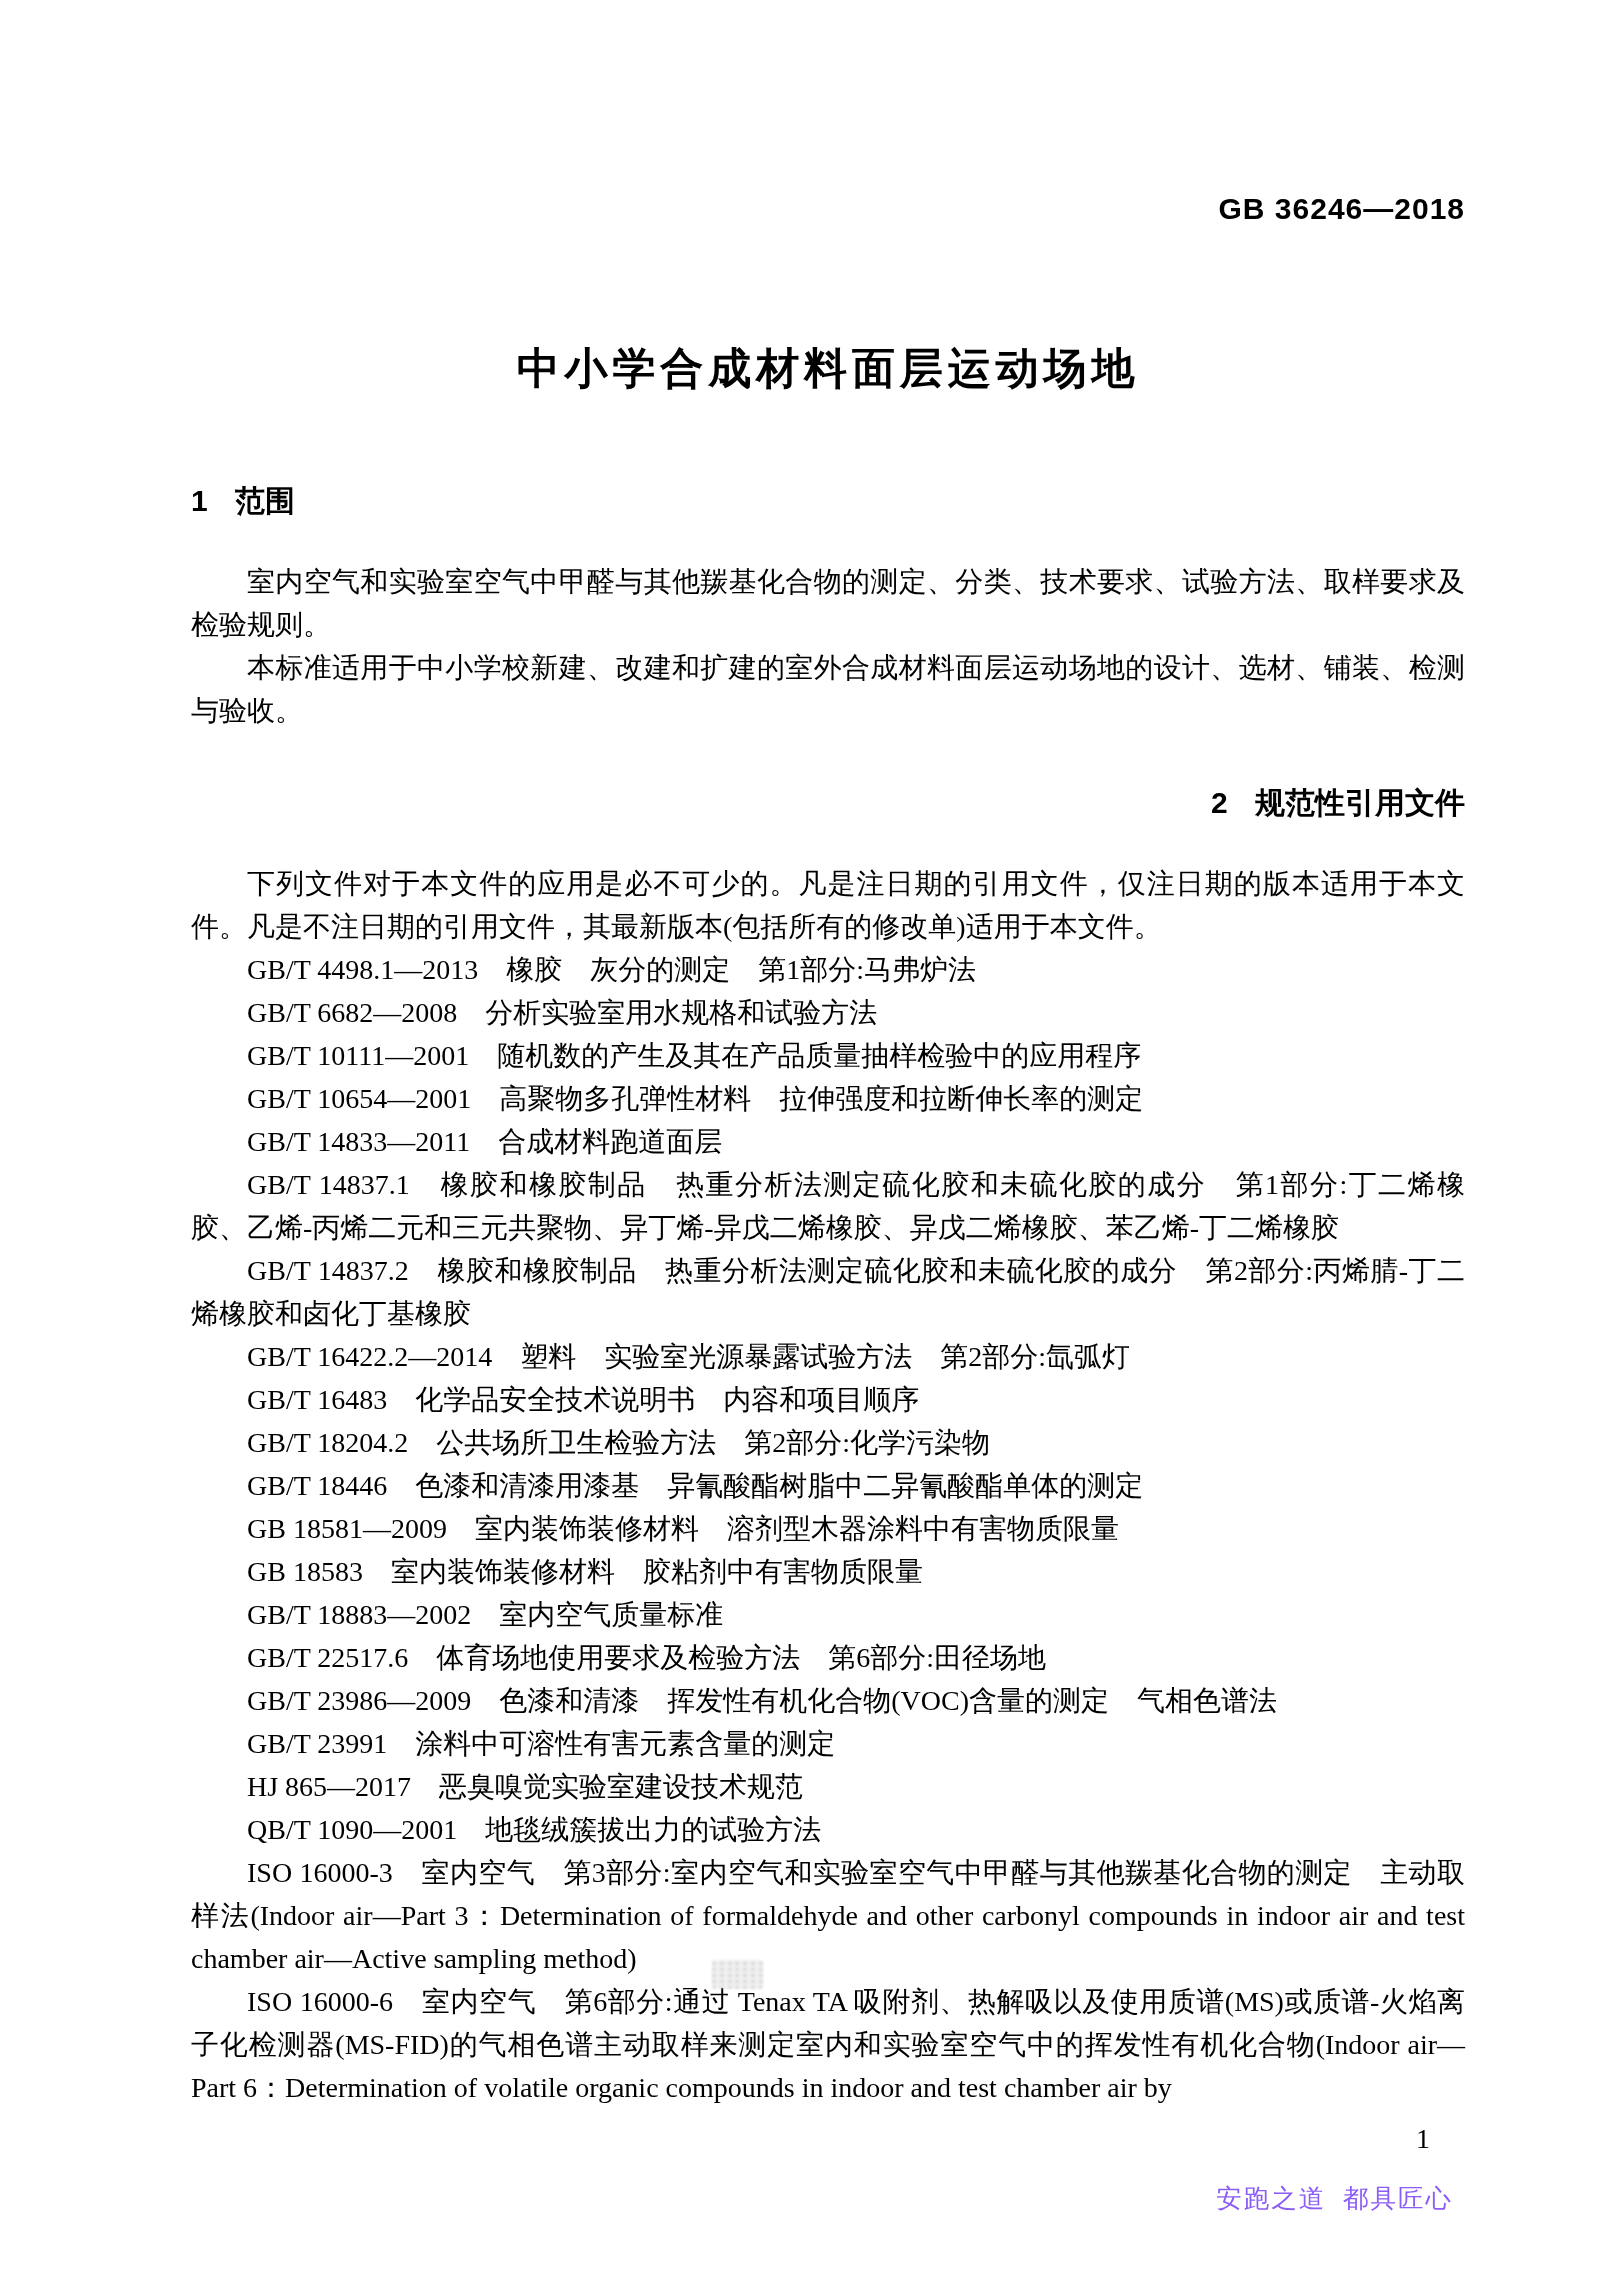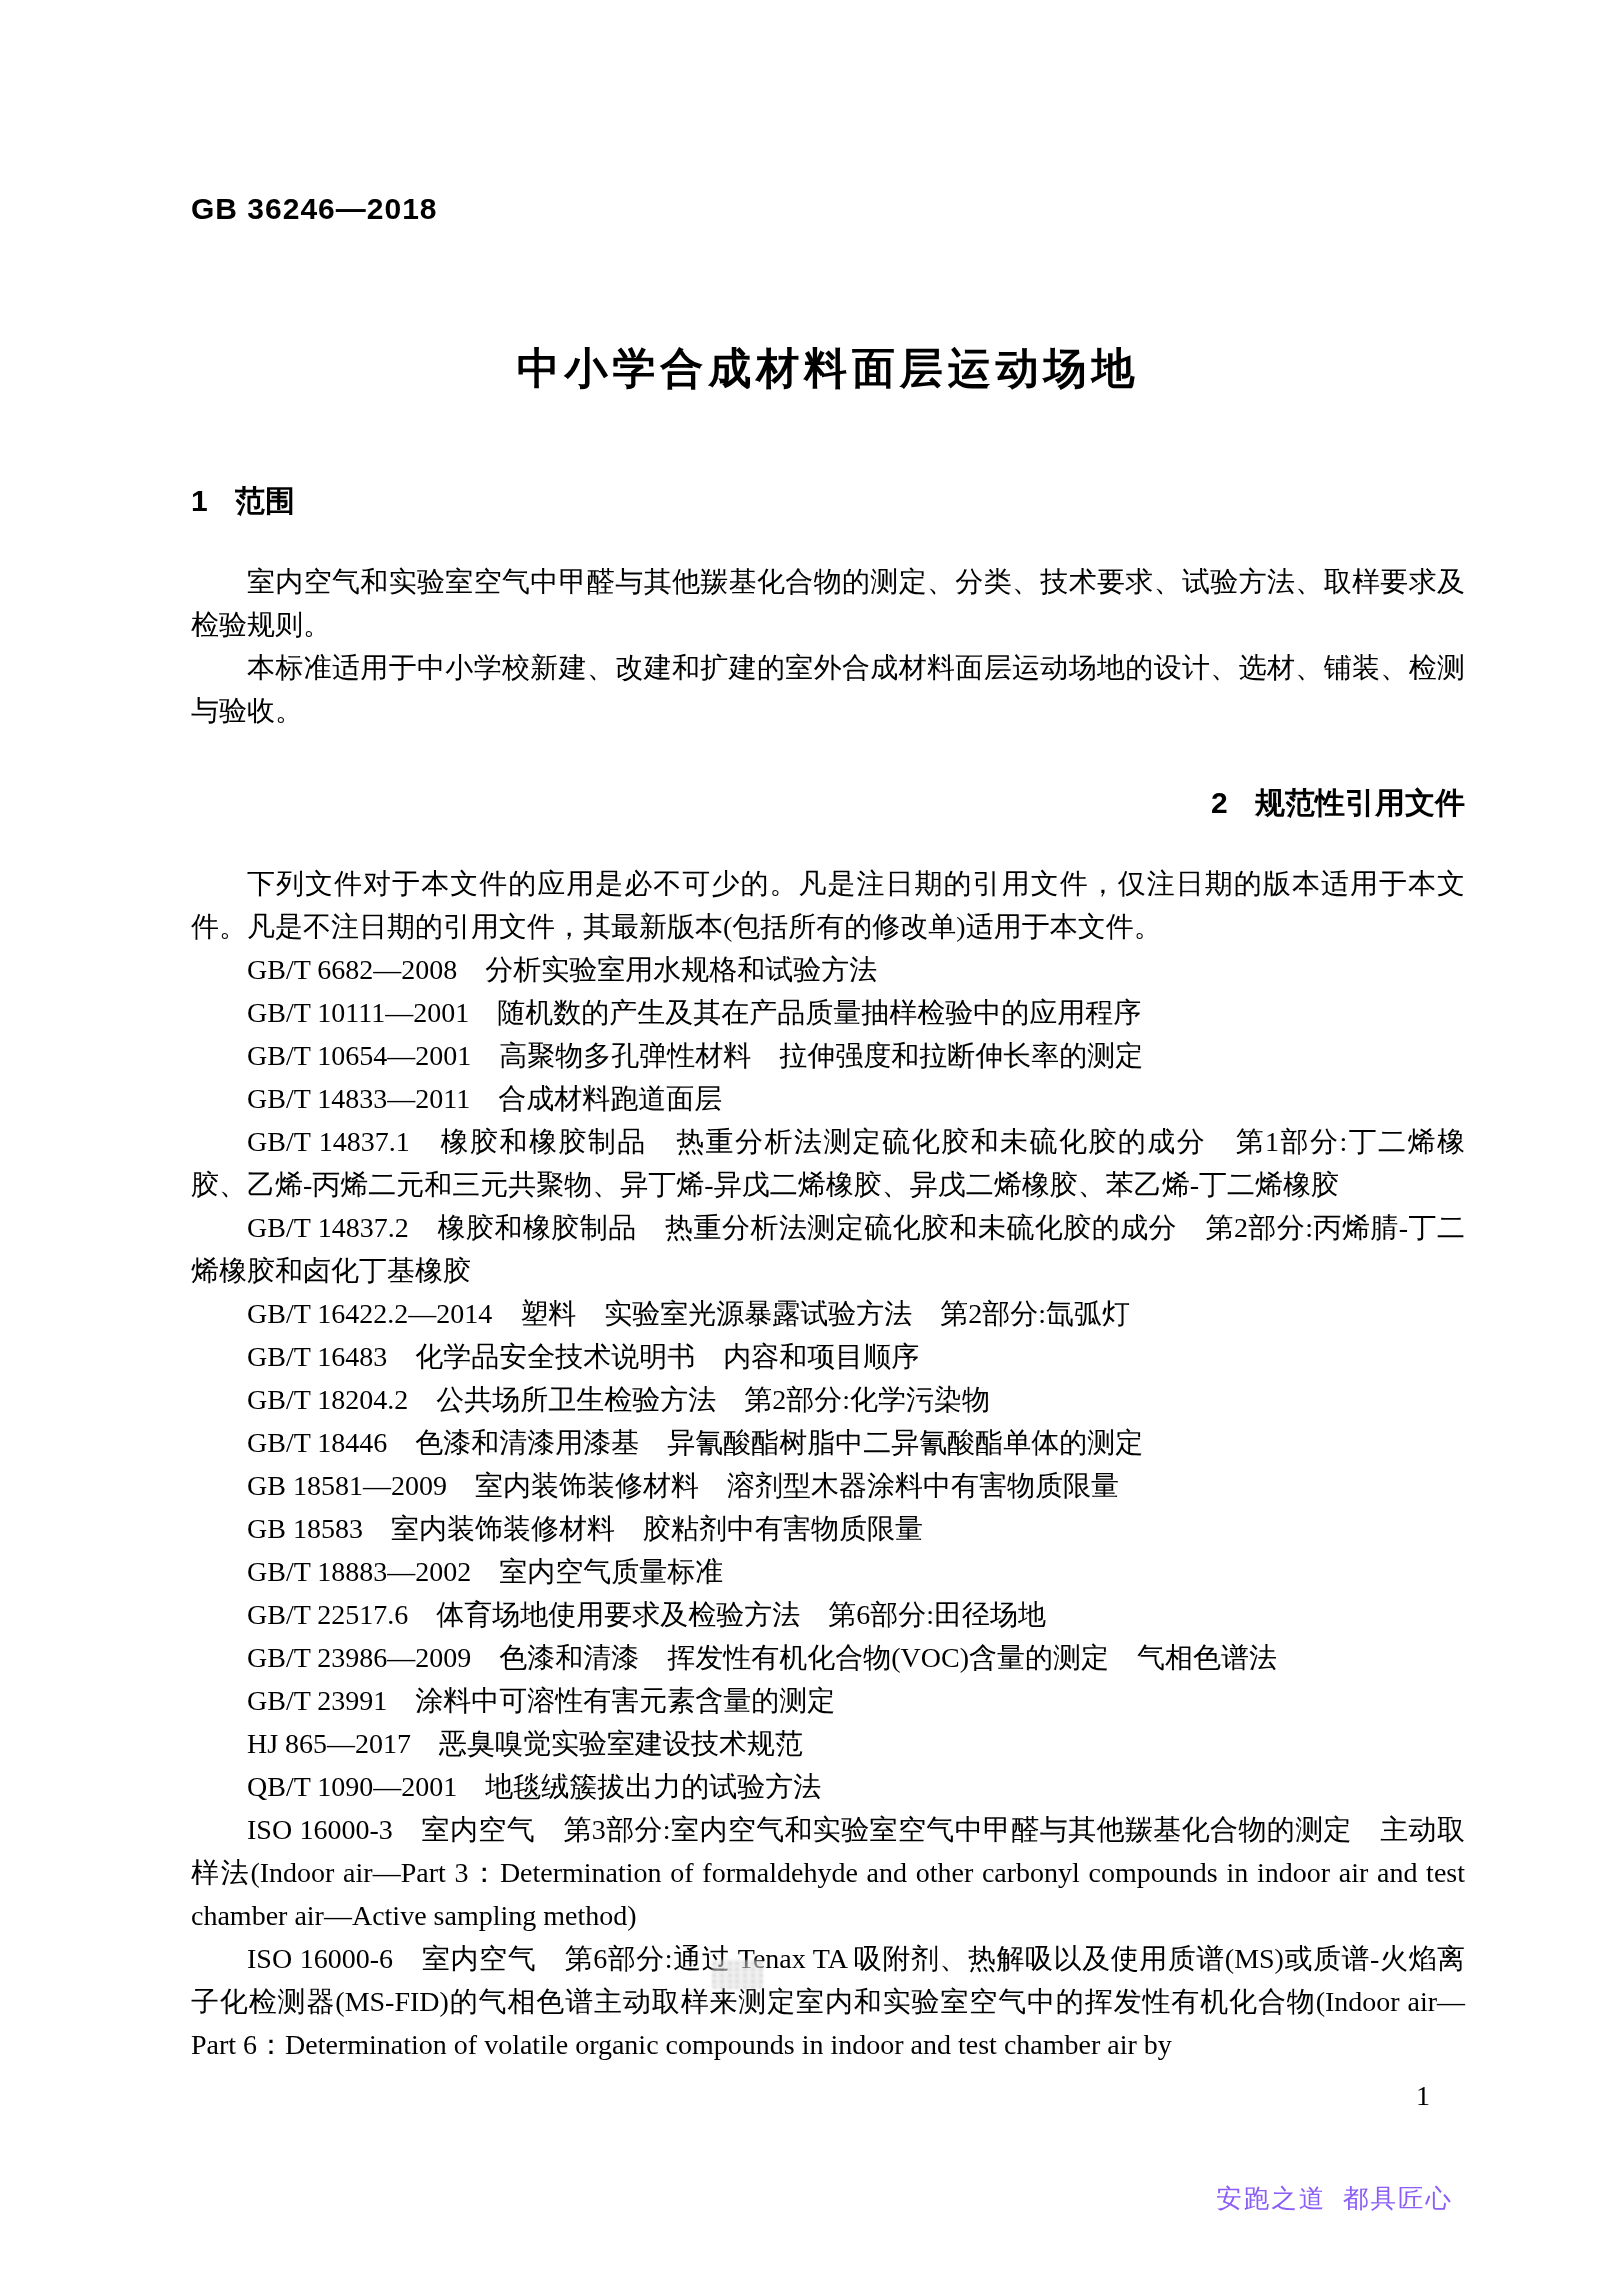--- a/index.html
+++ b/index.html
@@ -13,20 +13,21 @@
     overflow: hidden;
   }
   .content {
     padding: 193px 156px 0 191px;
   }
   .doc-code {
     font-family: "Liberation Sans", sans-serif;
     font-weight: bold;
     font-size: 30px;
     line-height: 31px;
+    text-align: right;
     letter-spacing: 1px;
   }
   .doc-title {
     margin: 119px 0 0 0;
     font-family: "Liberation Sans", sans-serif;
     font-weight: bold;
     font-size: 43px;
     line-height: 51px;
     text-align: center;
     letter-spacing: 4.9px;
@@ -108,20 +109,21 @@
     </div>
     <p class="body-para first-after-heading">室内空气和实验室空气中甲醛与其他羰基化合物的测定、分类、技术要求、试验方法、取样要求及检验规则。</p>
     <p class="body-para">本标准适用于中小学校新建、改建和扩建的室外合成材料面层运动场地的设计、选材、铺装、检测与验收。</p>
 
     <div class="section-heading second">
       <span class="sec-num">2</span><span class="sec-label">规范性引用文件</span>
     </div>
     <p class="body-para first-after-heading">下列文件对于本文件的应用是必不可少的。凡是注日期的引用文件，仅注日期的版本适用于本文件。凡是不注日期的引用文件，其最新版本(包括所有的修改单)适用于本文件。</p>
 
     <ul class="ref-list">
+      <li class="ref-item">GB/T 4498.1—2013　橡胶　灰分的测定　第1部分:马弗炉法</li>
       <li class="ref-item">GB/T 6682—2008　分析实验室用水规格和试验方法</li>
       <li class="ref-item">GB/T 10111—2001　随机数的产生及其在产品质量抽样检验中的应用程序</li>
       <li class="ref-item">GB/T 10654—2001　高聚物多孔弹性材料　拉伸强度和拉断伸长率的测定</li>
       <li class="ref-item">GB/T 14833—2011　合成材料跑道面层</li>
       <li class="ref-item">GB/T 14837.1　橡胶和橡胶制品　热重分析法测定硫化胶和未硫化胶的成分　第1部分:丁二烯橡胶、乙烯-丙烯二元和三元共聚物、异丁烯-异戊二烯橡胶、异戊二烯橡胶、苯乙烯-丁二烯橡胶</li>
       <li class="ref-item">GB/T 14837.2　橡胶和橡胶制品　热重分析法测定硫化胶和未硫化胶的成分　第2部分:丙烯腈-丁二烯橡胶和卤化丁基橡胶</li>
       <li class="ref-item">GB/T 16422.2—2014　塑料　实验室光源暴露试验方法　第2部分:氙弧灯</li>
       <li class="ref-item">GB/T 16483　化学品安全技术说明书　内容和项目顺序</li>
       <li class="ref-item">GB/T 18204.2　公共场所卫生检验方法　第2部分:化学污染物</li>
       <li class="ref-item">GB/T 18446　色漆和清漆用漆基　异氰酸酯树脂中二异氰酸酯单体的测定</li>

